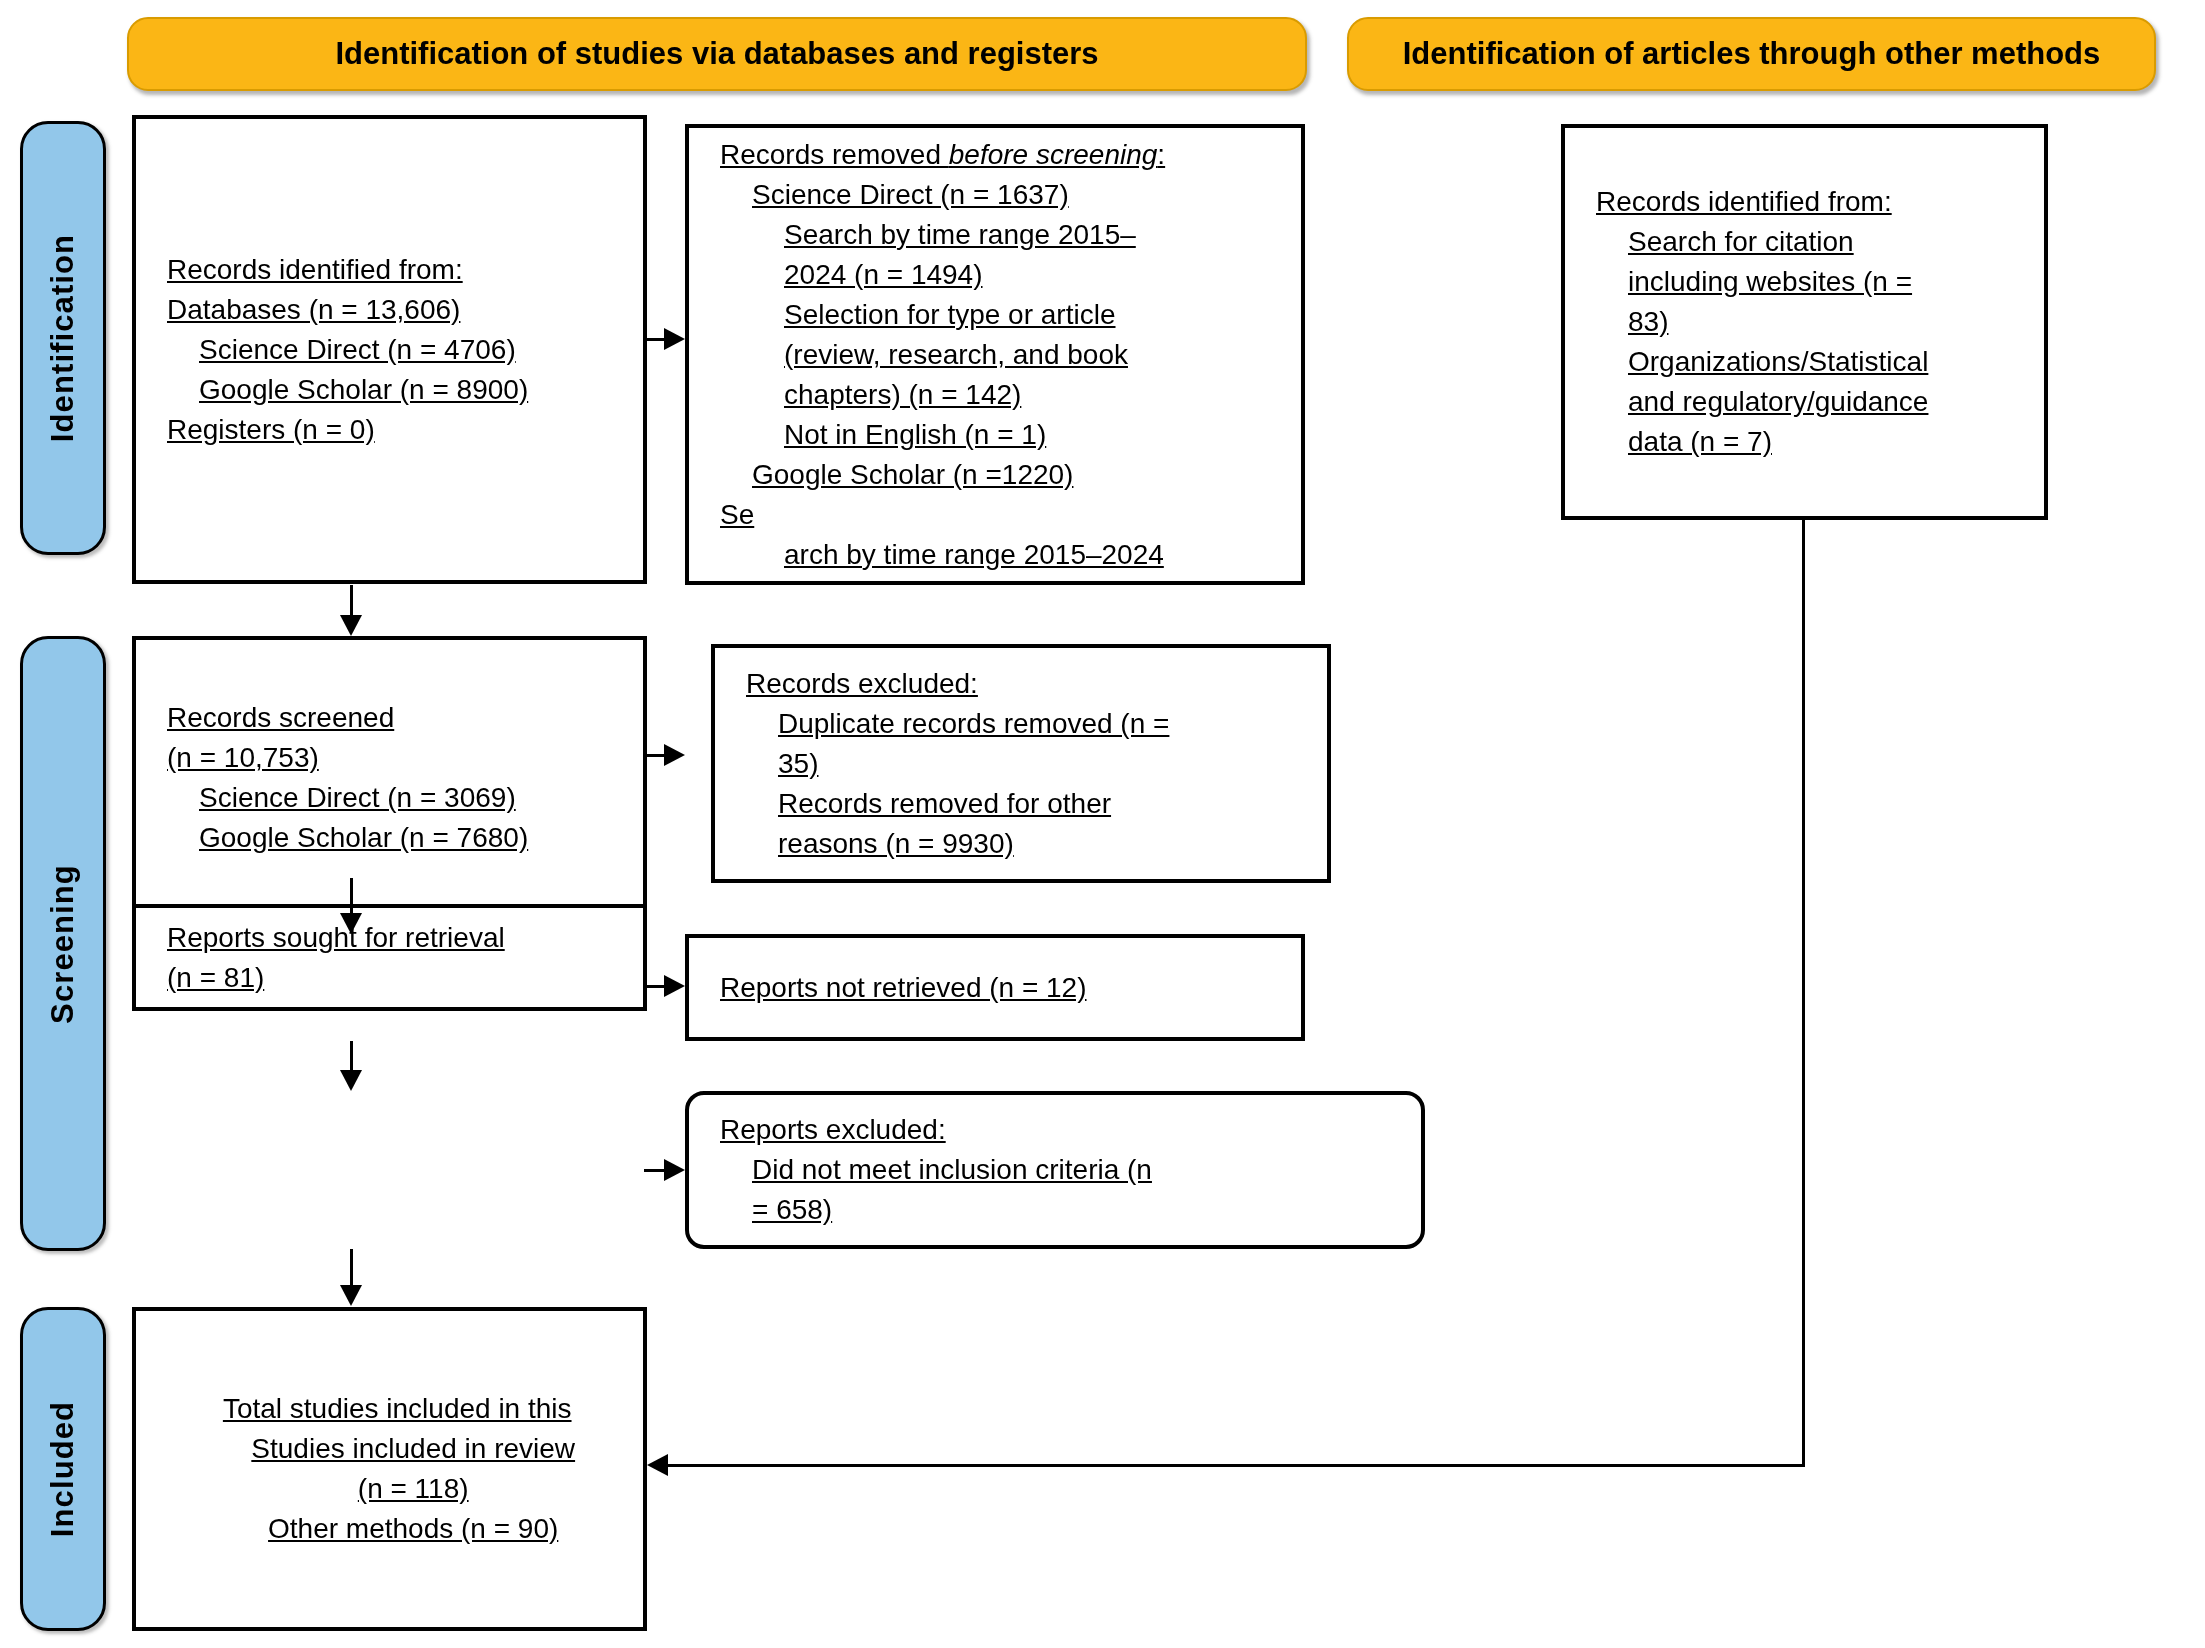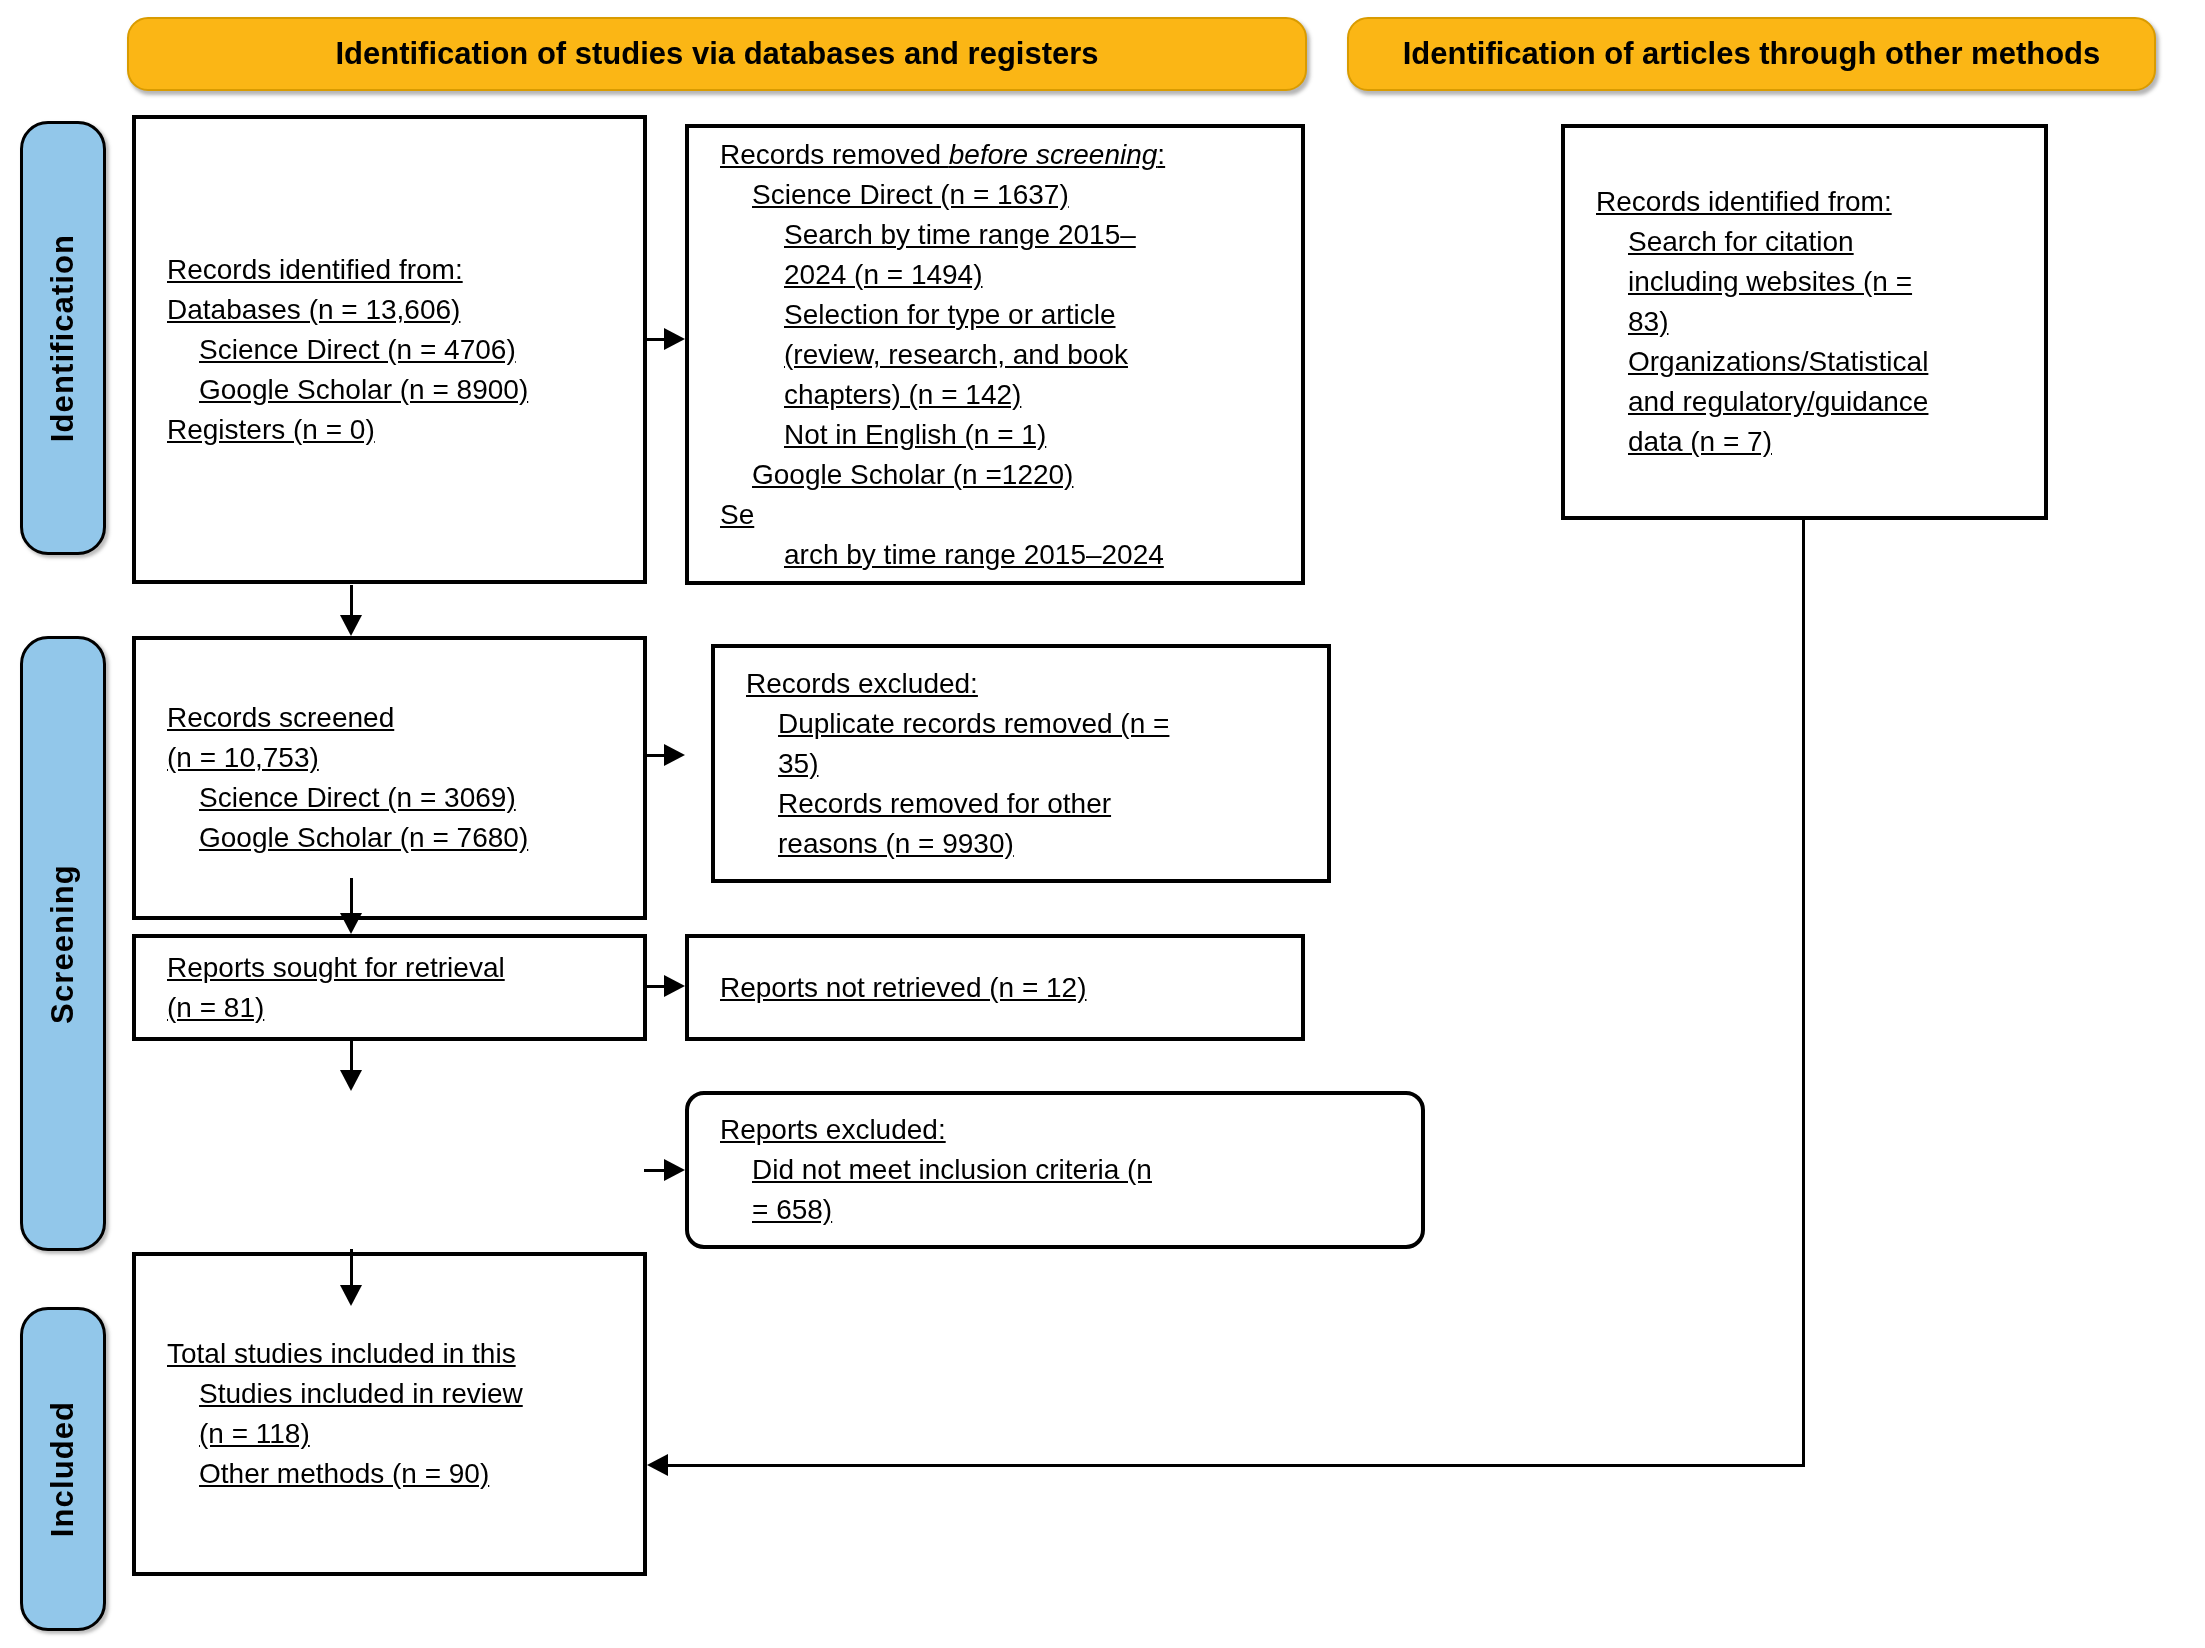--- a/index.html
+++ b/index.html
@@ -56,27 +56,27 @@
       <div class="tline ind0"><span>Registers (n = 0)</span></div>
     </div>
 
   <div class="bx" style="left:132px;top:636px;width:515px;height:284px;">
       <div class="tline ind0"><span>Records screened</span></div>
       <div class="tline ind0"><span>(n = 10,753)</span></div>
       <div class="tline ind1"><span>Science Direct (n = 3069)</span></div>
       <div class="tline ind1"><span>Google Scholar (n = 7680)</span></div>
     </div>
 
-  <div class="bx" style="left:132px;top:934px;width:515px;height:107px;">
+  <div class="bx" style="left:132px;top:904px;width:515px;height:107px;">
       <div class="tline ind0"><span>Reports sought for retrieval</span></div>
       <div class="tline ind0"><span>(n = 81)</span></div>
     </div>
 
 
-  <div class="bx" style="left:132px;top:1252px;width:515px;height:324px;">
+  <div class="bx" style="left:132px;top:1307px;width:515px;height:324px;text-align:center;">
       <div class="tline ind0"><span>Total studies included in this</span></div>
       <div class="tline ind1"><span>Studies included in review</span></div>
       <div class="tline ind1"><span>(n = 118)</span></div>
       <div class="tline ind1"><span>Other methods (n = 90)</span></div>
     </div>
 
   <div class="bx" style="left:685px;top:124px;width:620px;height:461px;">
       <div class="tline ind0"><span>Records removed </span><span style="font-style: italic;">before screening</span><span>:</span></div>
       <div class="tline ind1"><span>Science Direct (n = 1637)</span></div>
       <div class="tline ind2"><span>Search by time range 2015–</span></div>

